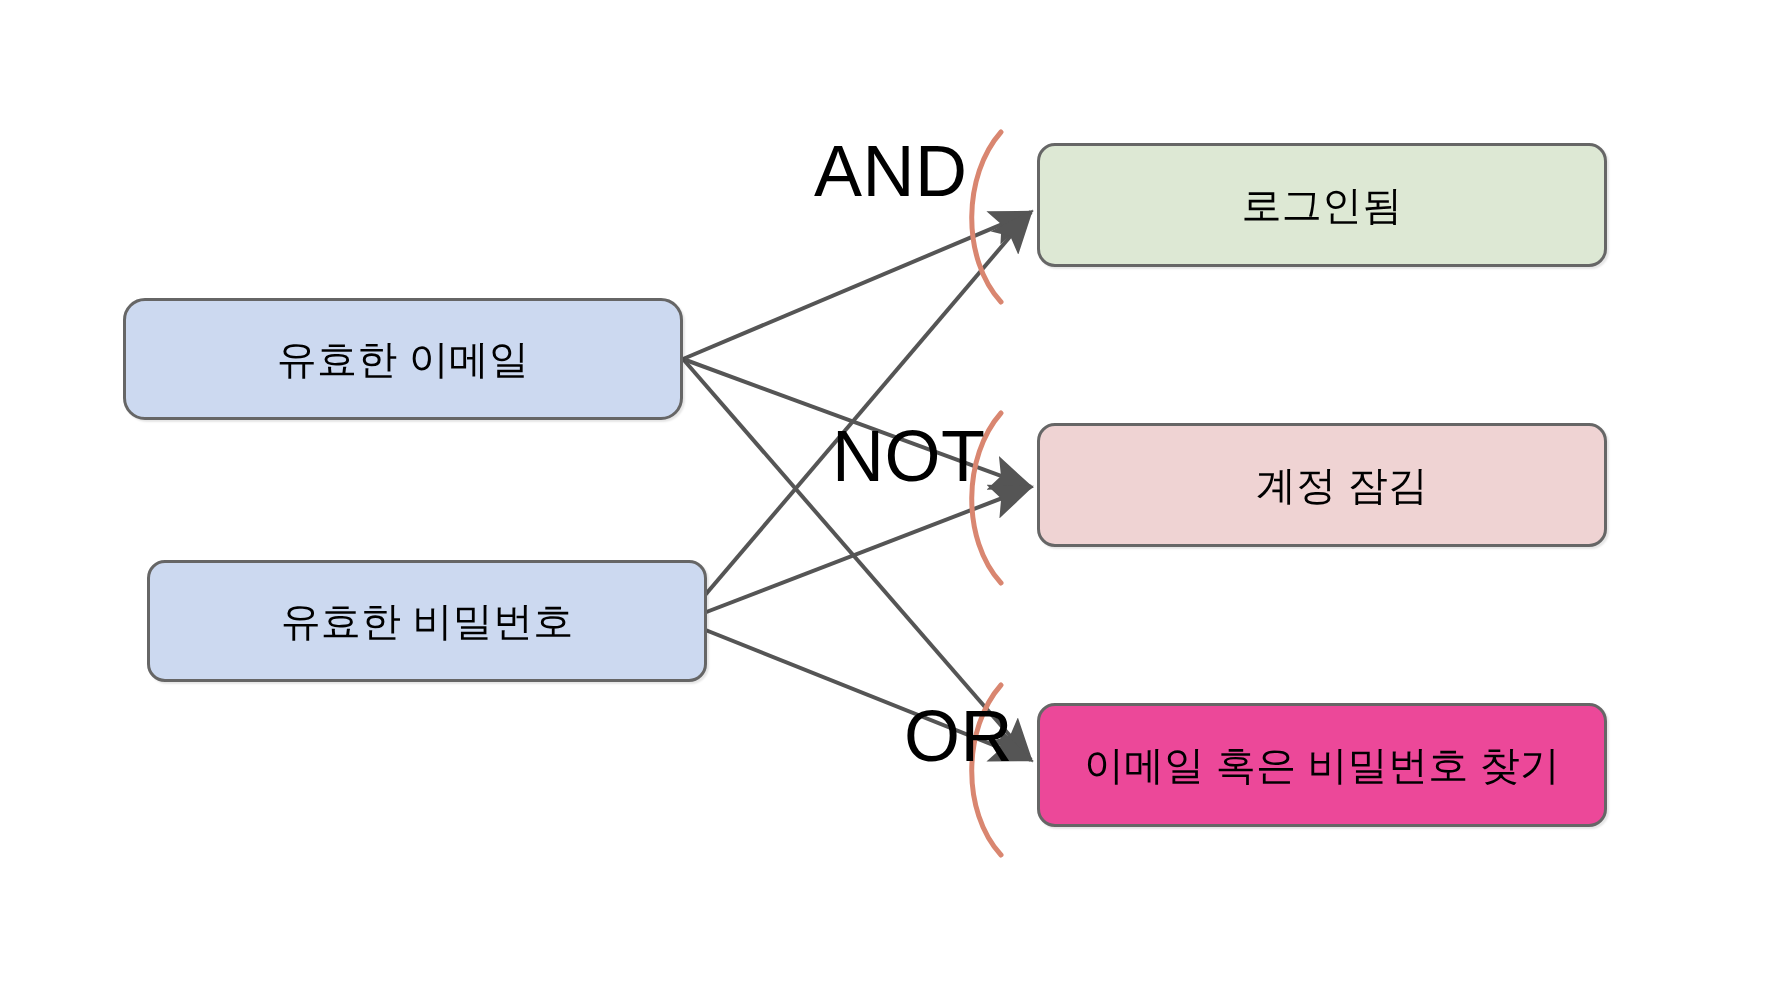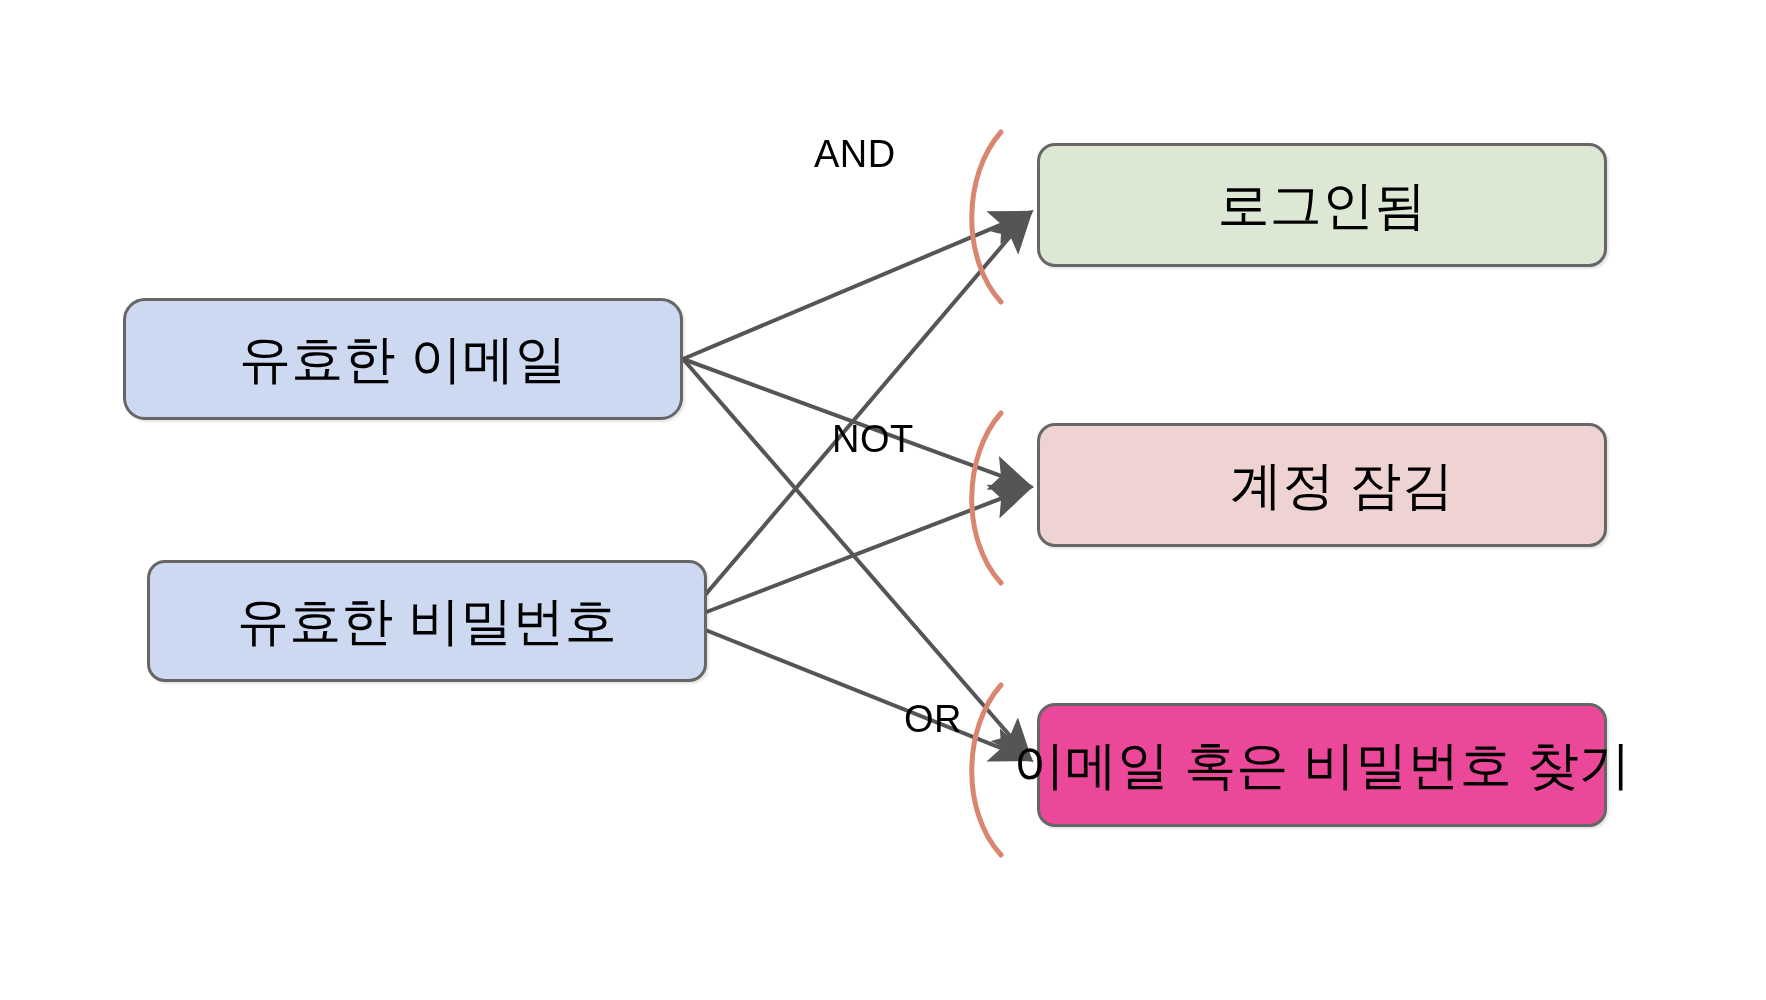--- a/index.html
+++ b/index.html
@@ -28,33 +28,33 @@
   .node {
     position: absolute;
     box-sizing: border-box;
     border: 3px solid #666666;
     border-radius: 18px;
     display: flex;
     align-items: center;
     justify-content: center;
     text-align: center;
     color: #000000;
-    font-size: 52px;
+    font-size: 40px;
     line-height: 1.2;
     letter-spacing: 0.2px;
     box-shadow: 2px 2px 2px rgba(0,0,0,0.10);
   }
   .node-label {
     display: block;
     padding: 0 18px;
     white-space: nowrap;
   }
   .op-label {
     position: absolute;
-    font-size: 38px;
+    font-size: 72px;
     color: #000000;
     letter-spacing: 0.5px;
     white-space: nowrap;
     line-height: 1;
   }
 </style>
 </head>
 <body>
 
 <div id="canvas">

